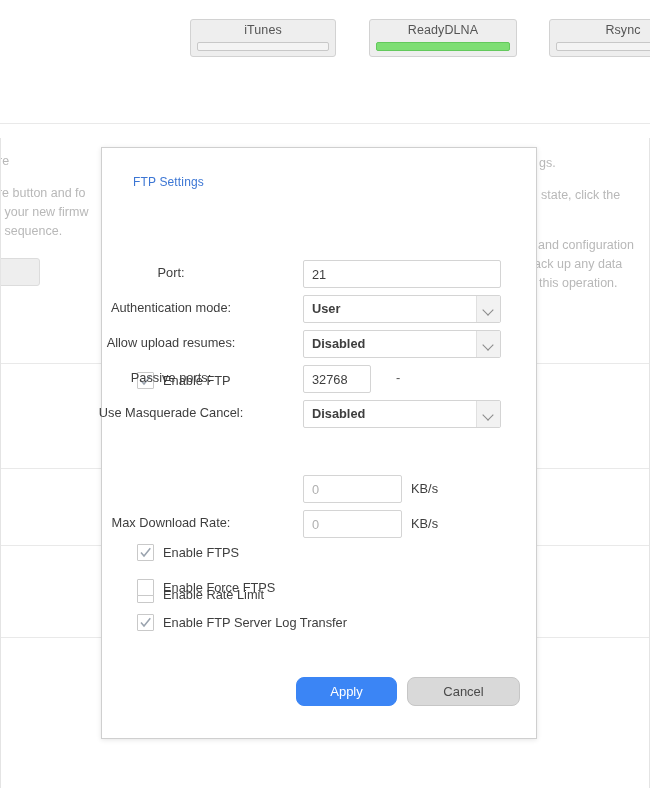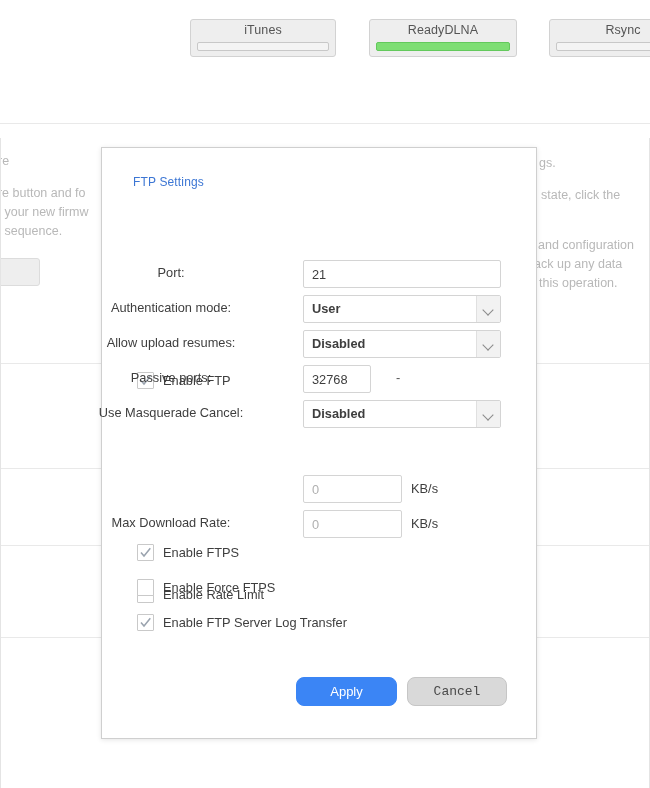--- a/index.html
+++ b/index.html
@@ -368,14 +368,14 @@
         <div class="cbox">
           <svg width="15" height="15" viewBox="0 0 15 15">
             <path d="M3 7.4 L6 11 L12.3 3.2" fill="none" stroke="#9aa3ae" stroke-width="1.5"></path>
           </svg>
         </div>
         <div class="cb-label">Enable FTP Server Log Transfer</div>
       </div>
     </div>
 
   <div class="btn btn-primary" style="left:194px; top:529px; width:101px;">Apply</div>
-  <div class="btn btn-secondary" style="left:305px; top:529px; width:100px;font-family:Liberation Mono, monospace;">Cancel</div>
+  <div class="btn btn-secondary" style="left:305px; top:529px; width:113px;">Cancel</div>
 </div>
 
 </body></html>

